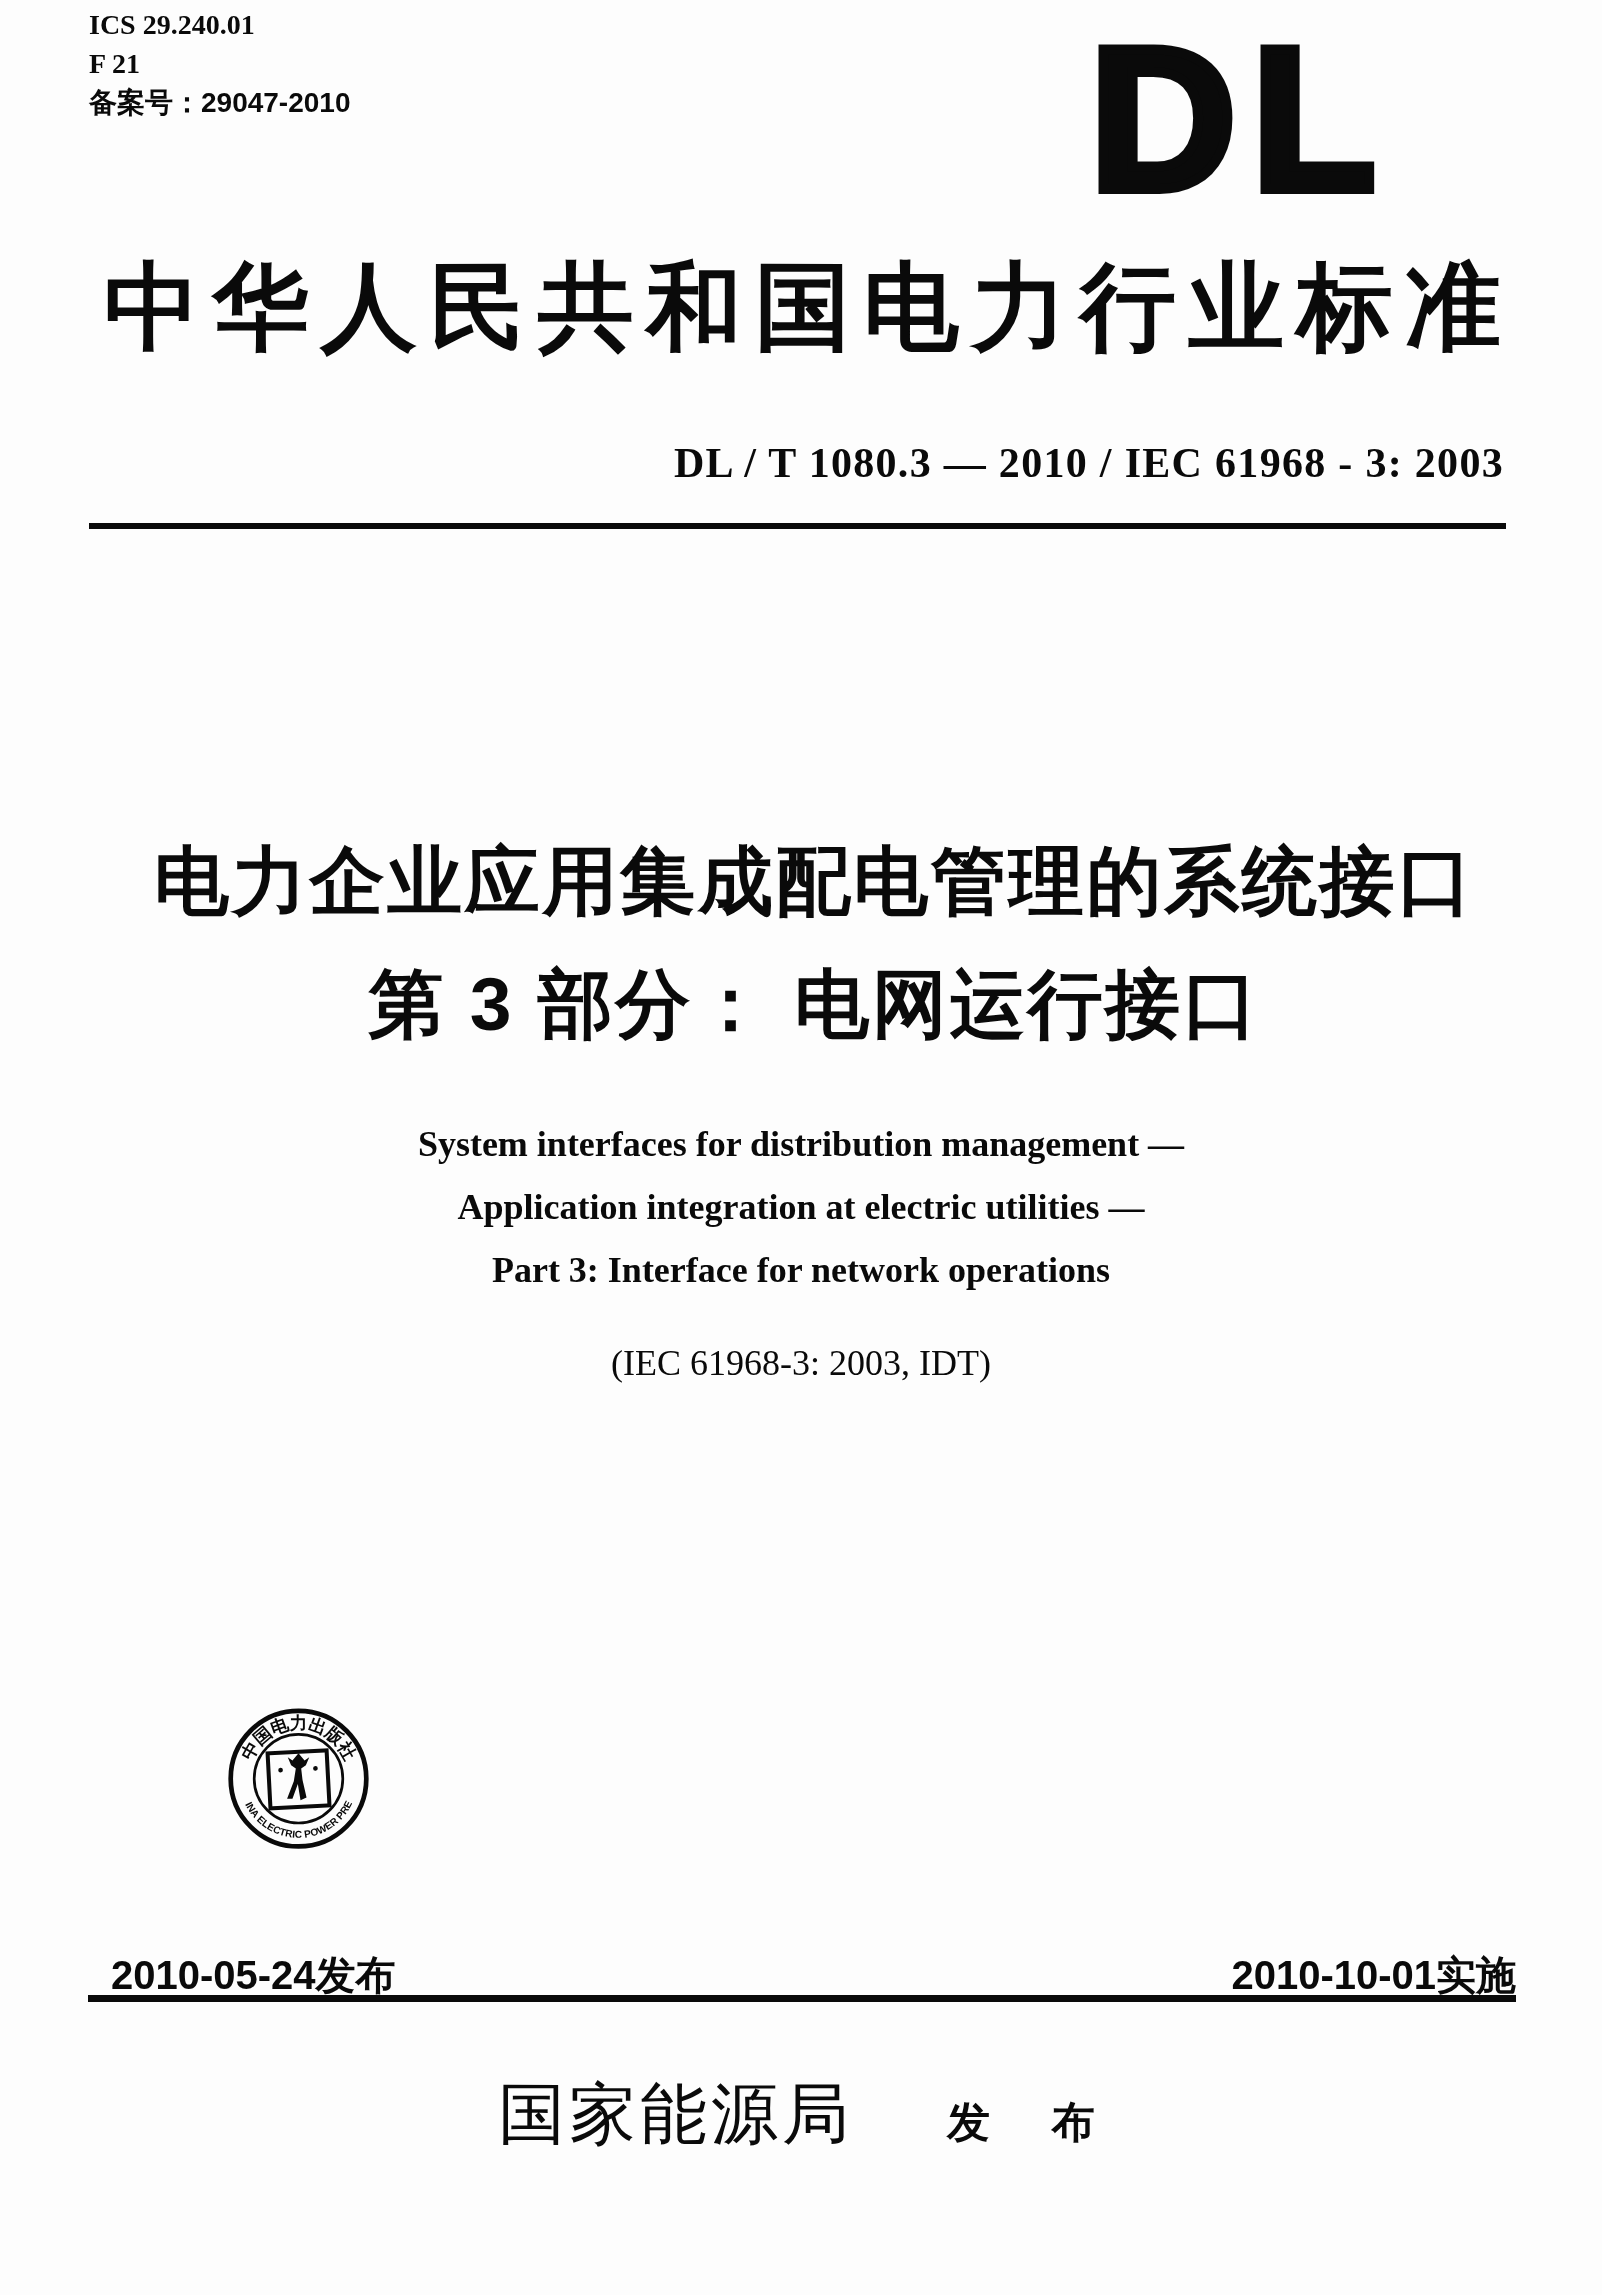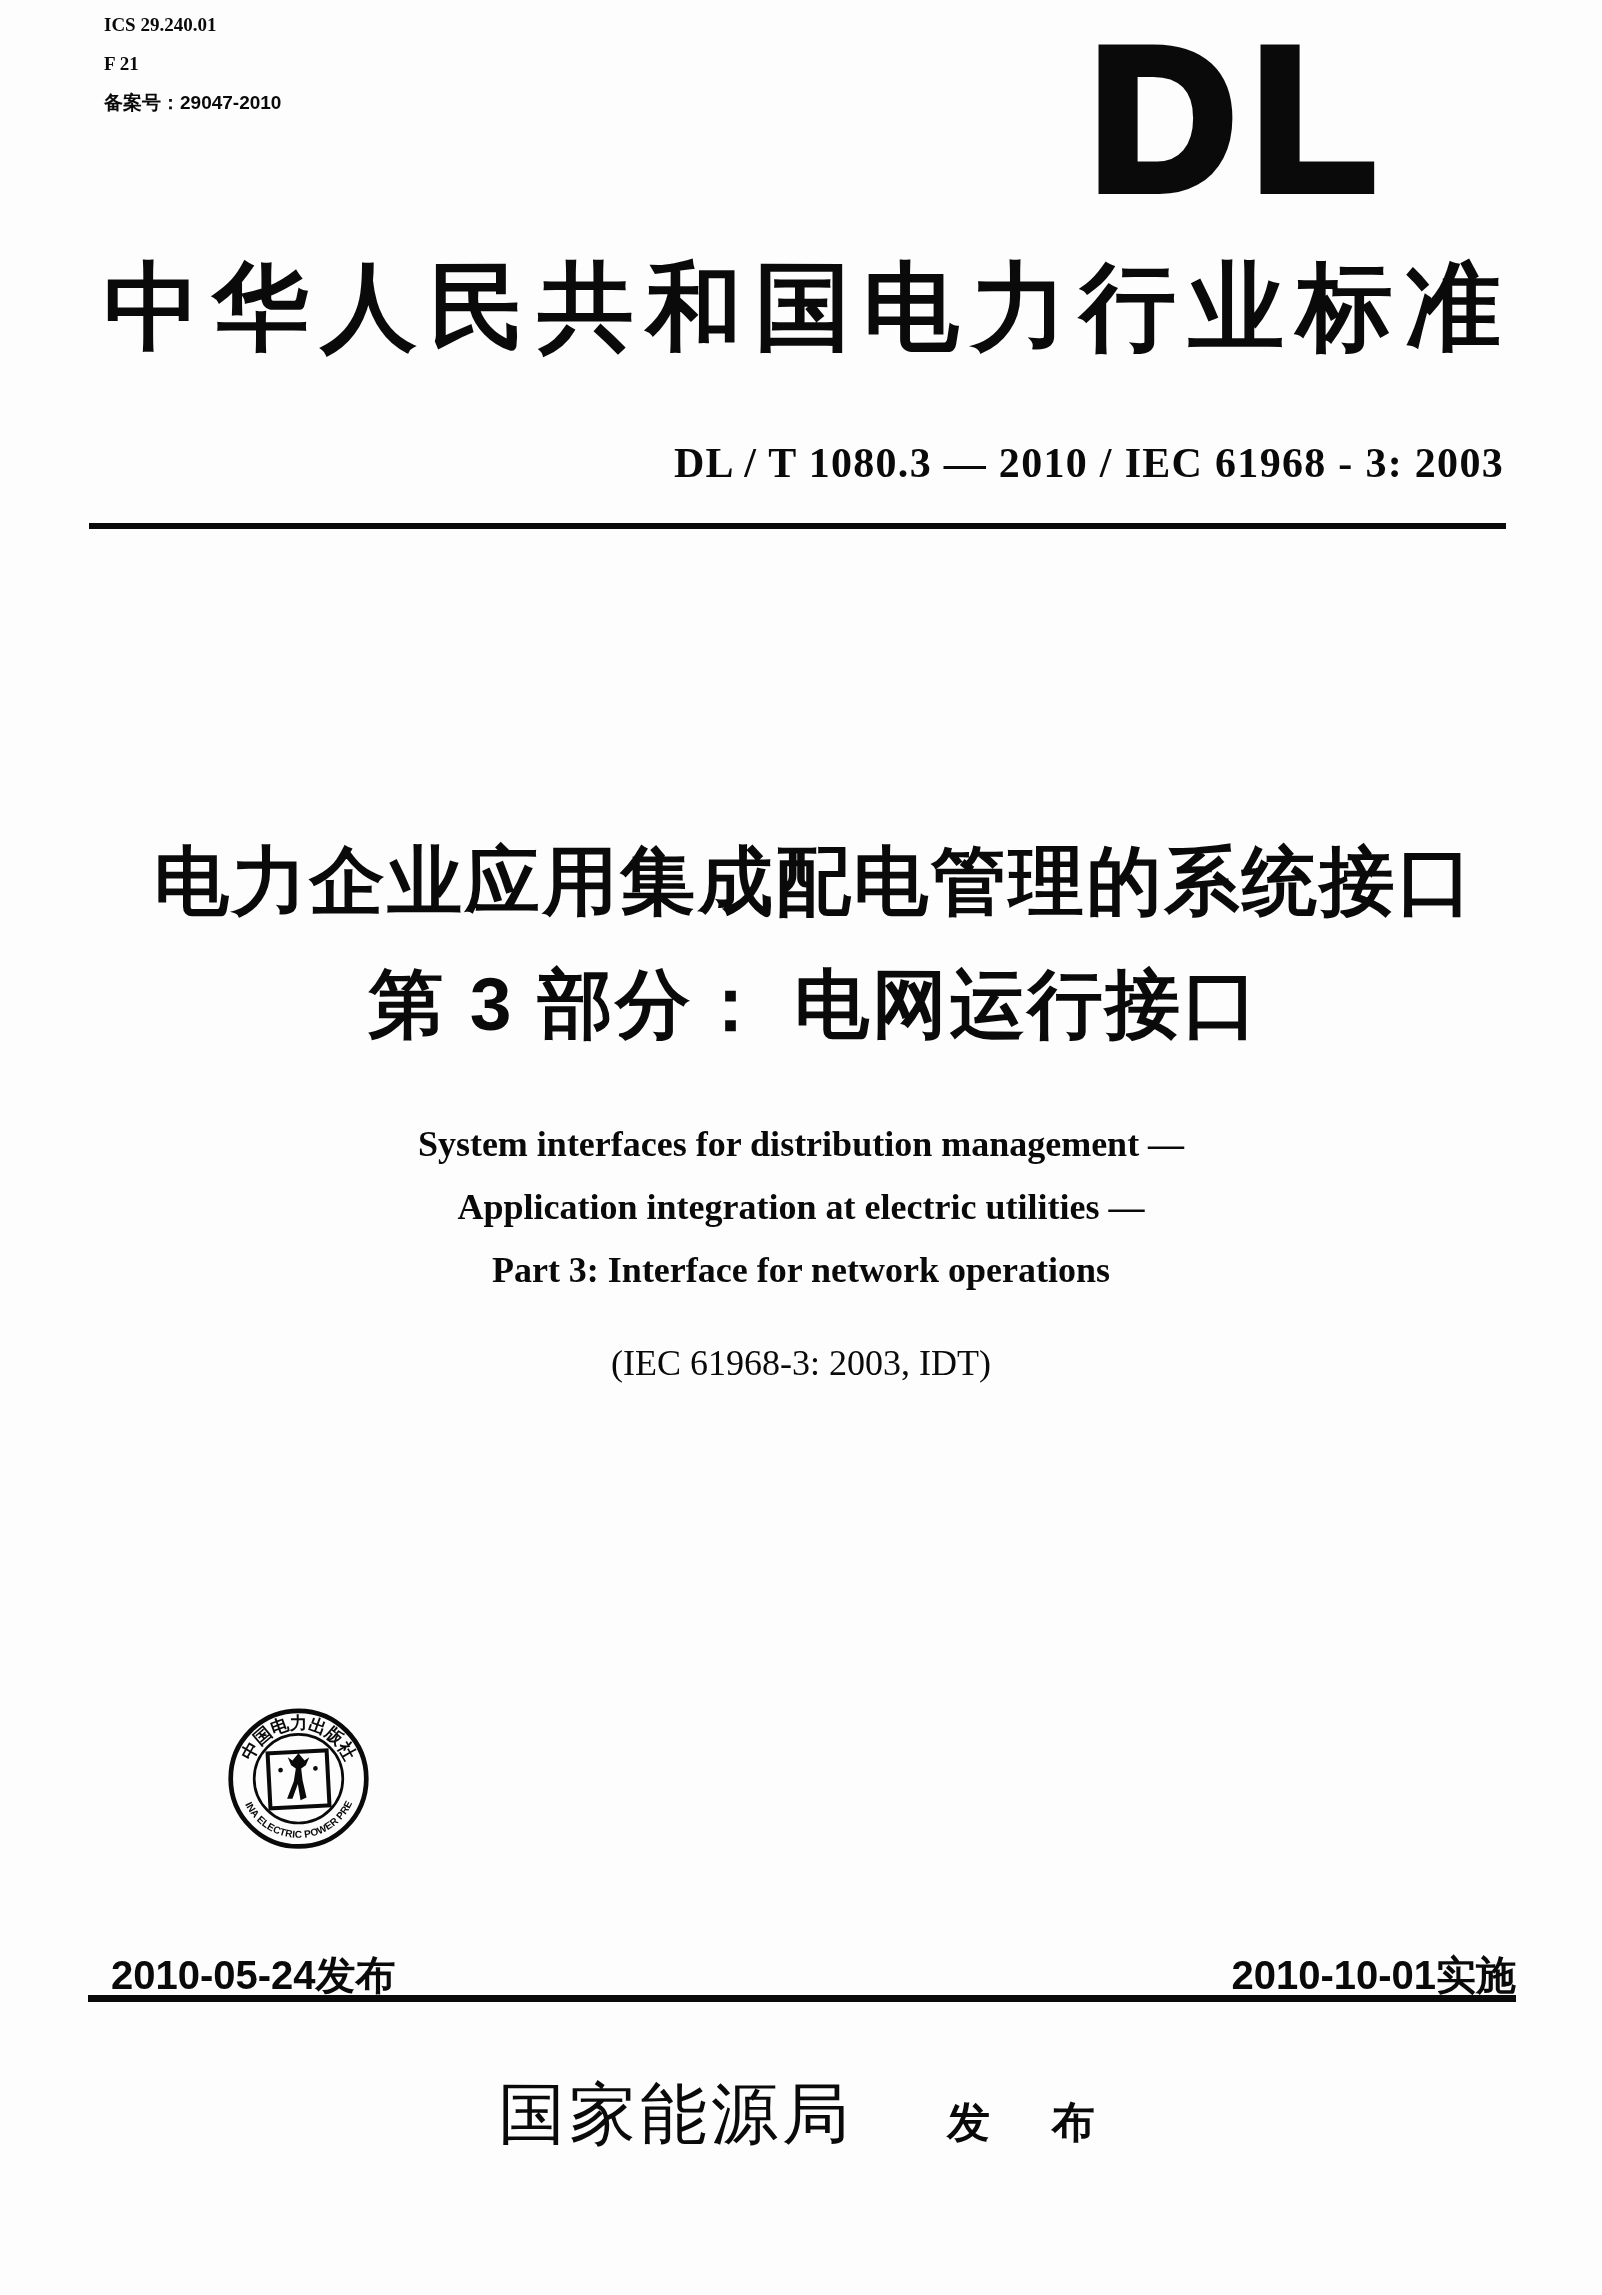--- a/index.html
+++ b/index.html
@@ -10,22 +10,22 @@
     height: 2295px;
     margin: 0 auto;
     background: #fdfdfd;
     color: #0a0a0a;
     overflow: hidden;
     font-family: "Liberation Serif", "DejaVu Serif", serif;
   }
 
   
   .ics-block {
-    position: absolute; left: 104px; top: 5.4px;
-    font-size: 19px; line-height: 39px; font-weight: bold;
+    position: absolute; left: 89px; top: 5.4px;
+    font-size: 28px; line-height: 39px; font-weight: bold;
   }
   .ics-block .record { font-family: "Liberation Sans","DejaVu Sans",sans-serif; font-weight: bold; }
 
   
   .dl-logo {
     position: absolute; left: 1090px; top: 17.5px;
     font-family: "Liberation Sans","DejaVu Sans",sans-serif;
     font-weight: bold; font-size: 202px; line-height: 202px;
     letter-spacing: 16px;
     -webkit-text-stroke: 10px #0a0a0a;

